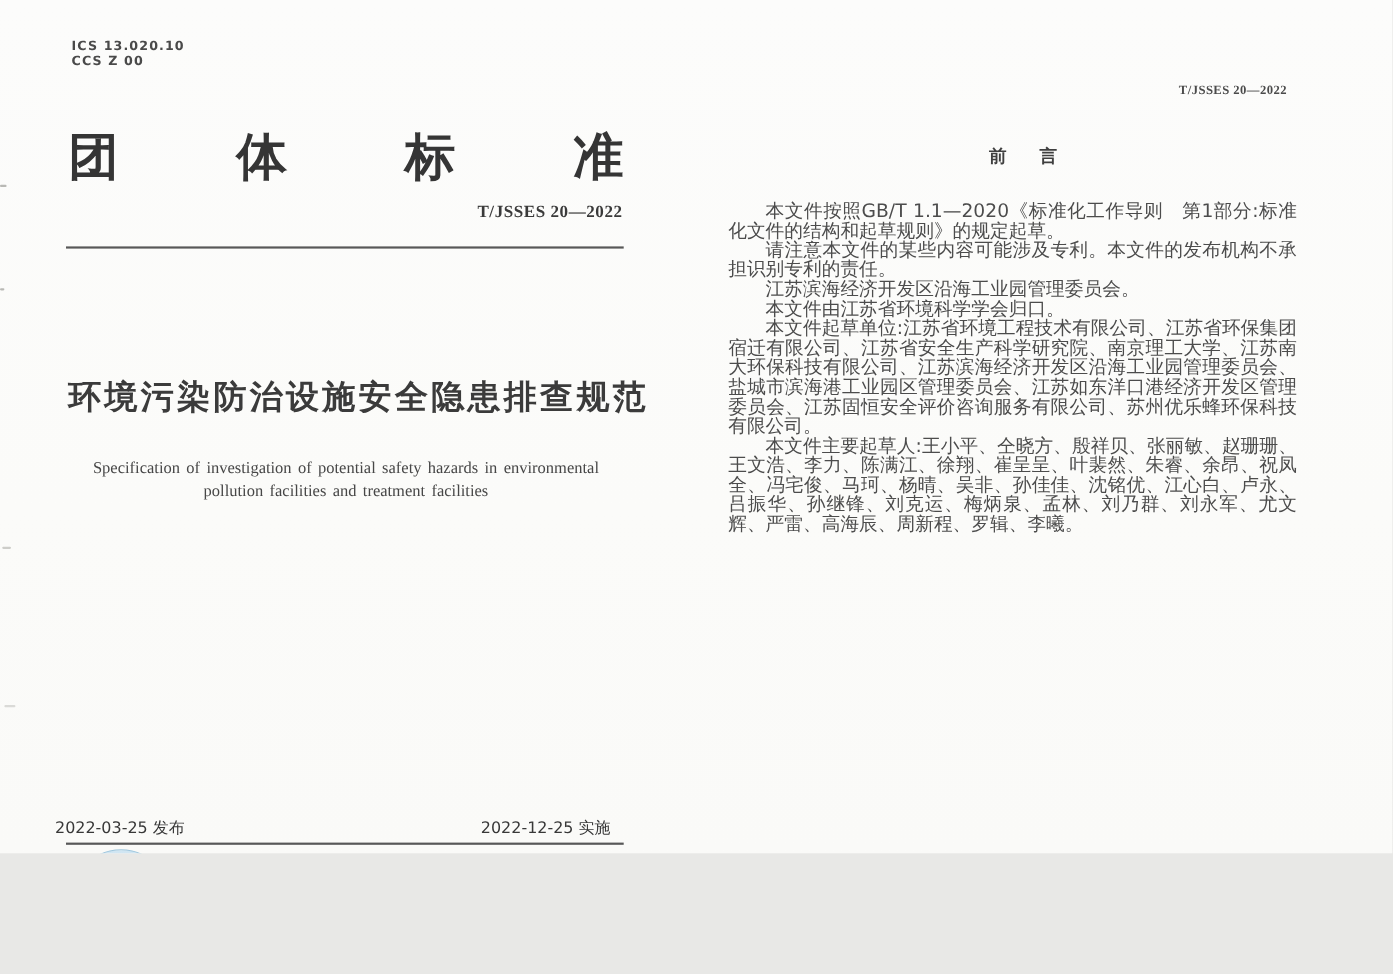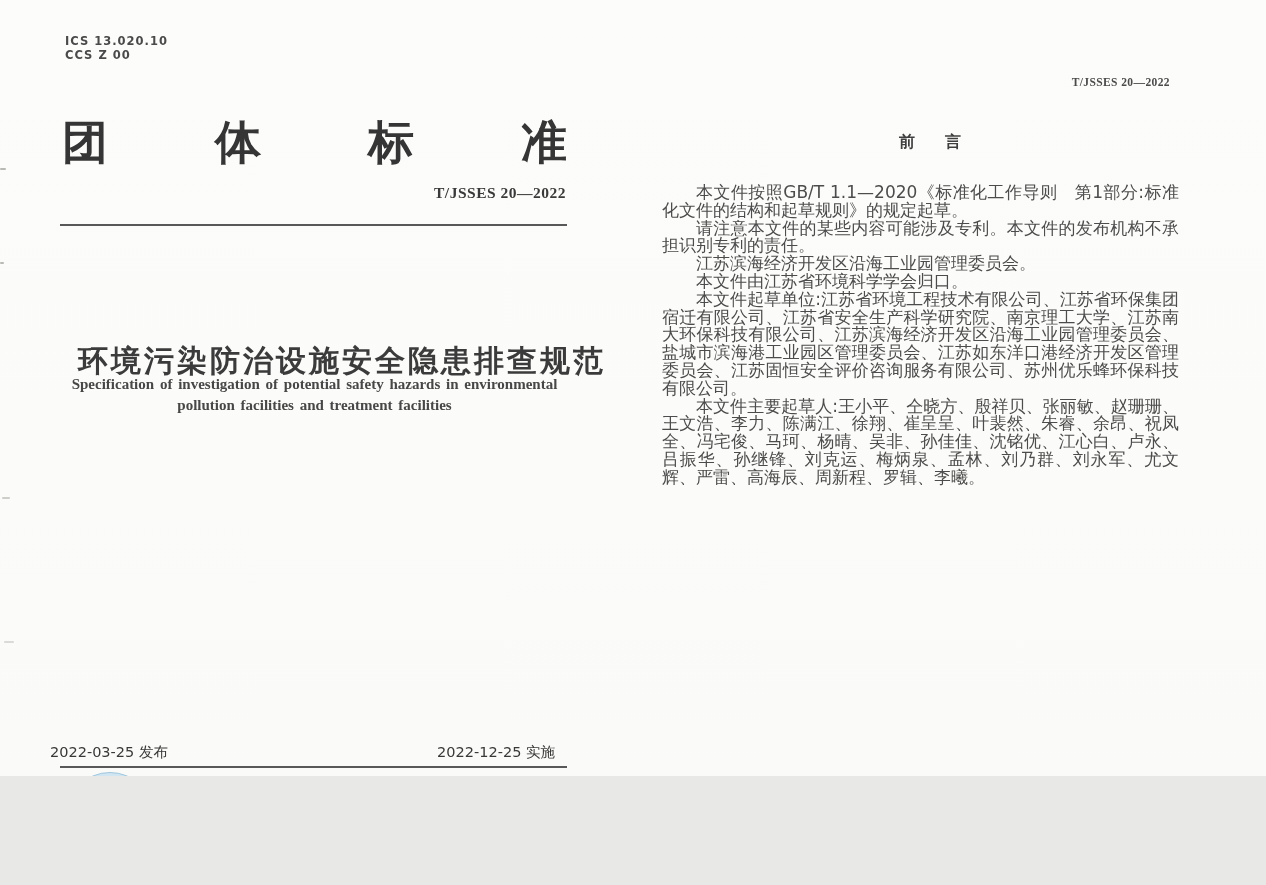--- a/index.html
+++ b/index.html
@@ -34,27 +34,27 @@
     letter-spacing: 0.5px;
   }
   .rule { background: #585858; height: 2px; }
   .rule-top { left: 60px; top: 224px; width: 507px; }
   .rule-bottom { left: 60px; top: 766px; width: 507px; height: 1.5px; }
 
   .main-title-zh {
     left: 62px; top: 341px; width: 505px;
     text-align: left;
     font-size: 30px; font-weight: bold; color: #3b3b3b;
-    letter-spacing: 3px; white-space: nowrap; margin-left: 16px;
+    letter-spacing: 3px; white-space: nowrap;
   }
   .main-title-en {
-    left: 42px; top: 374px; width: 545px;
+    left: 42px; top: 416px; width: 545px;
     text-align: center;
     font-family: "Liberation Serif", serif;
-    font-size: 15px; font-weight: bold; color: #474747;
+    font-size: 15px; font-weight: normal; color: #474747;
     line-height: 21px; word-spacing: 2px;
   }
   .date-row {
     left: 50px; top: 743px; width: 505px;
     display: flex; justify-content: space-between;
     font-size: 14.5px; color: #383838;
   }
   .publisher-row {
     left: 205px; top: 794px;
     display: flex; align-items: flex-end; gap: 42px;

